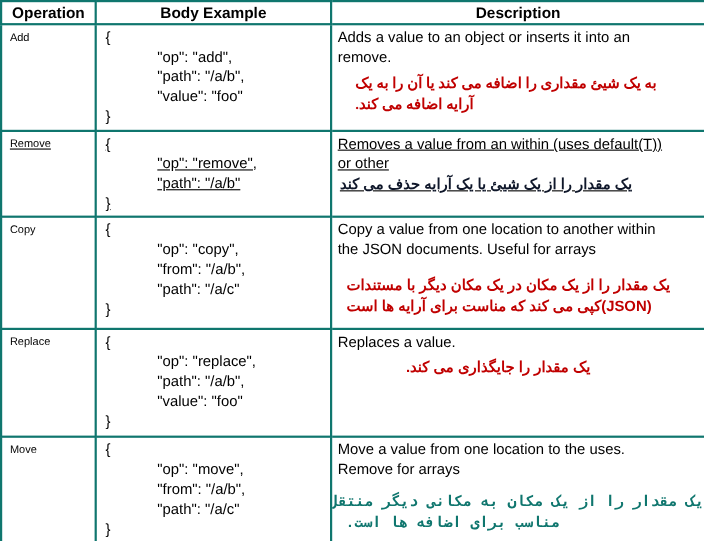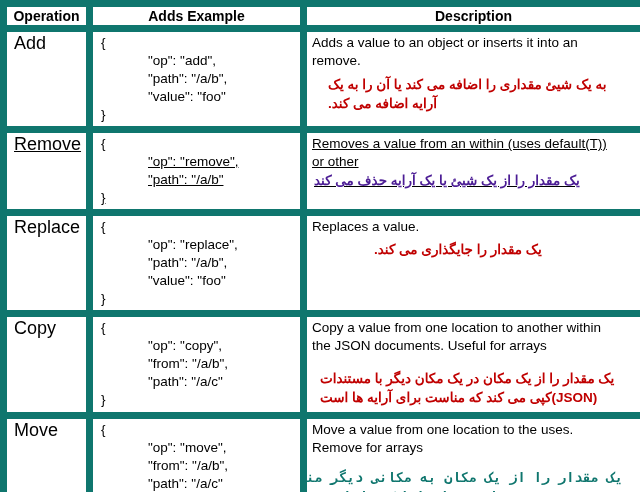--- a/index.html
+++ b/index.html
@@ -9,48 +9,48 @@
     color: #000;
     box-sizing: border-box;
   }
   table.ops {
     border-collapse: collapse;
     table-layout: fixed;
     width: 640px;
     border: 2px solid #000;
   }
   table.ops th, table.ops td {
-    border: 7px solid #0f766e;
+    border: 2px solid #0f766e;
     vertical-align: top;
     overflow: hidden;
     box-sizing: border-box;
   }
   th.col-header {
     font-size: 14px;
     font-weight: bold;
     text-align: center;
     height: 21px;
     padding: 1px 2px;
     line-height: 16px;
   }
   td.op-cell {
-    font-size: 18px;
+    font-size: 10px;
     padding: 3px 4px 2px 7px;
     line-height: 17px;
   }
   td.body-cell {
     font-size: 13.5px;
     padding: 2px 4px 2px 8px;
     line-height: 18px;
   }
   .body-line { white-space: pre; }
   .body-line.inner { padding-left: 47px; }
   td.desc-cell {
     font-size: 13.5px;
-    padding: 2px 17px 2px 5px;
+    padding: 2px 0 2px 5px;
     line-height: 18px;
   }
   .en-line { white-space: nowrap; }
   .fa-block {
     direction: rtl;
     font-weight: bold;
     line-height: 19px;
   }
   .fa-line {
     text-align: left;
@@ -63,90 +63,90 @@
 <div id="page">
   <table class="ops">
     <colgroup>
       <col style="width:86px">
       <col style="width:214px">
       <col style="width:340px">
     </colgroup>
     <thead>
       <tr id="header-row">
           <th class="col-header">Operation</th>
-          <th class="col-header">Adds Example</th>
+          <th class="col-header">Body Example</th>
           <th class="col-header">Description</th>
         </tr>
     </thead>
     <tbody id="table-body">
         <tr style="height: 97px;">
           <td class="op-cell">Add</td>
           <td class="body-cell">
             <div class="body-line">{</div>
             <div class="body-line inner">"op": "add",</div>
             <div class="body-line inner">"path": "/a/b",</div>
             <div class="body-line inner">"value": "foo"</div>
             <div class="body-line">}</div>
           </td>
           <td class="desc-cell">
             <div class="en-line">Adds a value to an object or inserts it into an</div>
             <div class="en-line">remove.</div>
-            <div class="fa-block" style="color: rgb(192, 0, 0); margin-top: 5px;">
+            <div class="fa-block" style="color: rgb(192, 0, 0); margin-top: 5px; font-family: Liberation Serif, serif;">
               <div class="fa-line" style="padding-left: 16px;">به یک شیئ مقداری را اضافه می کند یا آن را به یک</div>
               <div class="fa-line" style="padding-left: 16px;">آرایه اضافه می کند.</div>
             </div>
           </td>
         </tr>
         <tr style="height: 78px; text-decoration: underline;">
           <td class="op-cell">Remove</td>
           <td class="body-cell">
             <div class="body-line">{</div>
             <div class="body-line inner">"op": "remove",</div>
             <div class="body-line inner">"path": "/a/b"</div>
             <div class="body-line">}</div>
           </td>
           <td class="desc-cell">
             <div class="en-line">Removes a value from an within (uses default(T))</div>
             <div class="en-line">or other</div>
-            <div class="fa-block" style="color: #4c1d95; margin-top: 0px;">
+            <div class="fa-block" style="color: #0f172a; margin-top: 0px;">
               <div class="fa-line" style="padding-left: 2px;">یک مقدار را از یک شیئ یا یک آرایه حذف می کند</div>
-            </div>
-          </td>
-        </tr>
-        <tr style="height: 98px;">
-          <td class="op-cell">Replace</td>
-          <td class="body-cell">
-            <div class="body-line">{</div>
-            <div class="body-line inner">"op": "replace",</div>
-            <div class="body-line inner">"path": "/a/b",</div>
-            <div class="body-line inner">"value": "foo"</div>
-            <div class="body-line">}</div>
-          </td>
-          <td class="desc-cell">
-            <div class="en-line">Replaces a value.</div>
-            <div class="fa-block" style="color: rgb(192, 0, 0); margin-top: 4px;">
-              <div class="fa-line" style="padding-left: 62px;">یک مقدار را جایگذاری می کند.</div>
             </div>
           </td>
         </tr>
         <tr style="height: 102px;">
           <td class="op-cell">Copy</td>
           <td class="body-cell">
             <div class="body-line">{</div>
             <div class="body-line inner">"op": "copy",</div>
             <div class="body-line inner">"from": "/a/b",</div>
             <div class="body-line inner">"path": "/a/c"</div>
             <div class="body-line">}</div>
           </td>
           <td class="desc-cell">
             <div class="en-line">Copy a value from one location to another within</div>
             <div class="en-line">the JSON documents. Useful for arrays</div>
             <div class="fa-block" style="color: rgb(192, 0, 0); margin-top: 14px;">
               <div class="fa-line" style="padding-left: 8px;">یک مقدار را از یک مکان در یک مکان دیگر با مستندات</div>
               <div class="fa-line" style="padding-left: 8px;">(JSON)کپی می کند که مناست برای آرایه ها است</div>
+            </div>
+          </td>
+        </tr>
+        <tr style="height: 98px;">
+          <td class="op-cell">Replace</td>
+          <td class="body-cell">
+            <div class="body-line">{</div>
+            <div class="body-line inner">"op": "replace",</div>
+            <div class="body-line inner">"path": "/a/b",</div>
+            <div class="body-line inner">"value": "foo"</div>
+            <div class="body-line">}</div>
+          </td>
+          <td class="desc-cell">
+            <div class="en-line">Replaces a value.</div>
+            <div class="fa-block" style="color: rgb(192, 0, 0); margin-top: 4px;">
+              <div class="fa-line" style="padding-left: 62px;">یک مقدار را جایگذاری می کند.</div>
             </div>
           </td>
         </tr>
         <tr style="height: 103px;">
           <td class="op-cell">Move</td>
           <td class="body-cell">
             <div class="body-line">{</div>
             <div class="body-line inner">"op": "move",</div>
             <div class="body-line inner">"from": "/a/b",</div>
             <div class="body-line inner">"path": "/a/c"</div>

